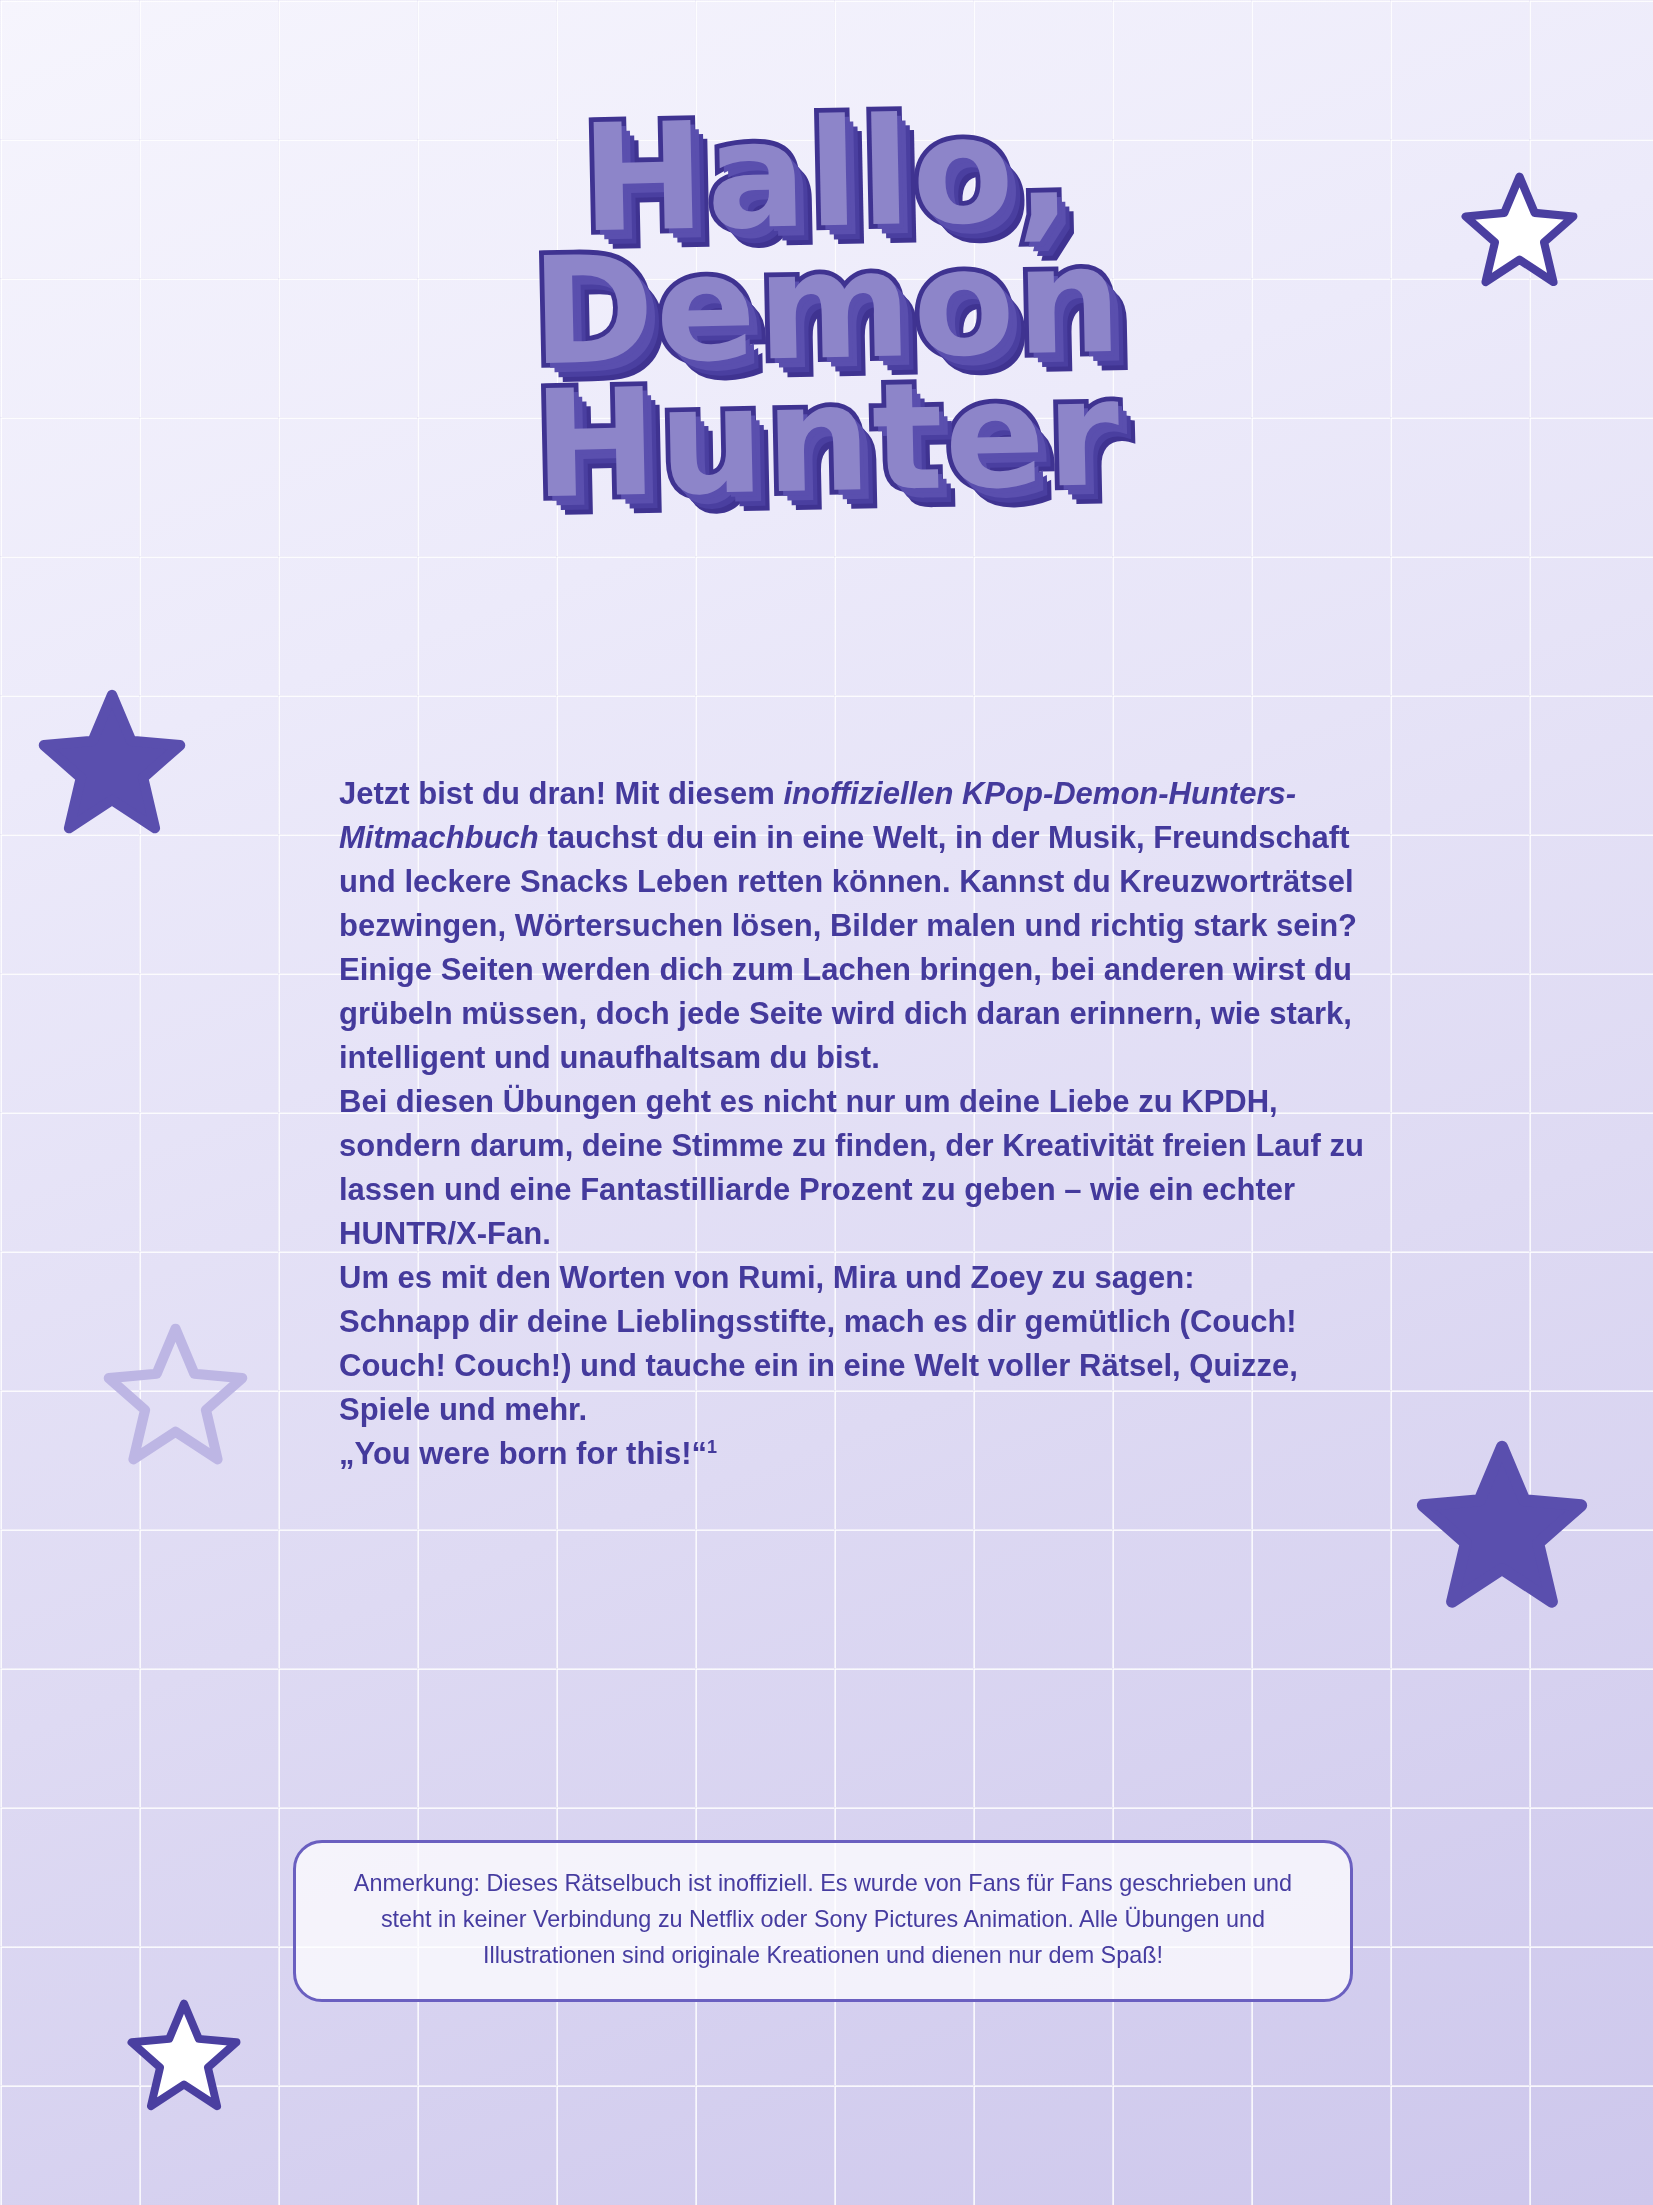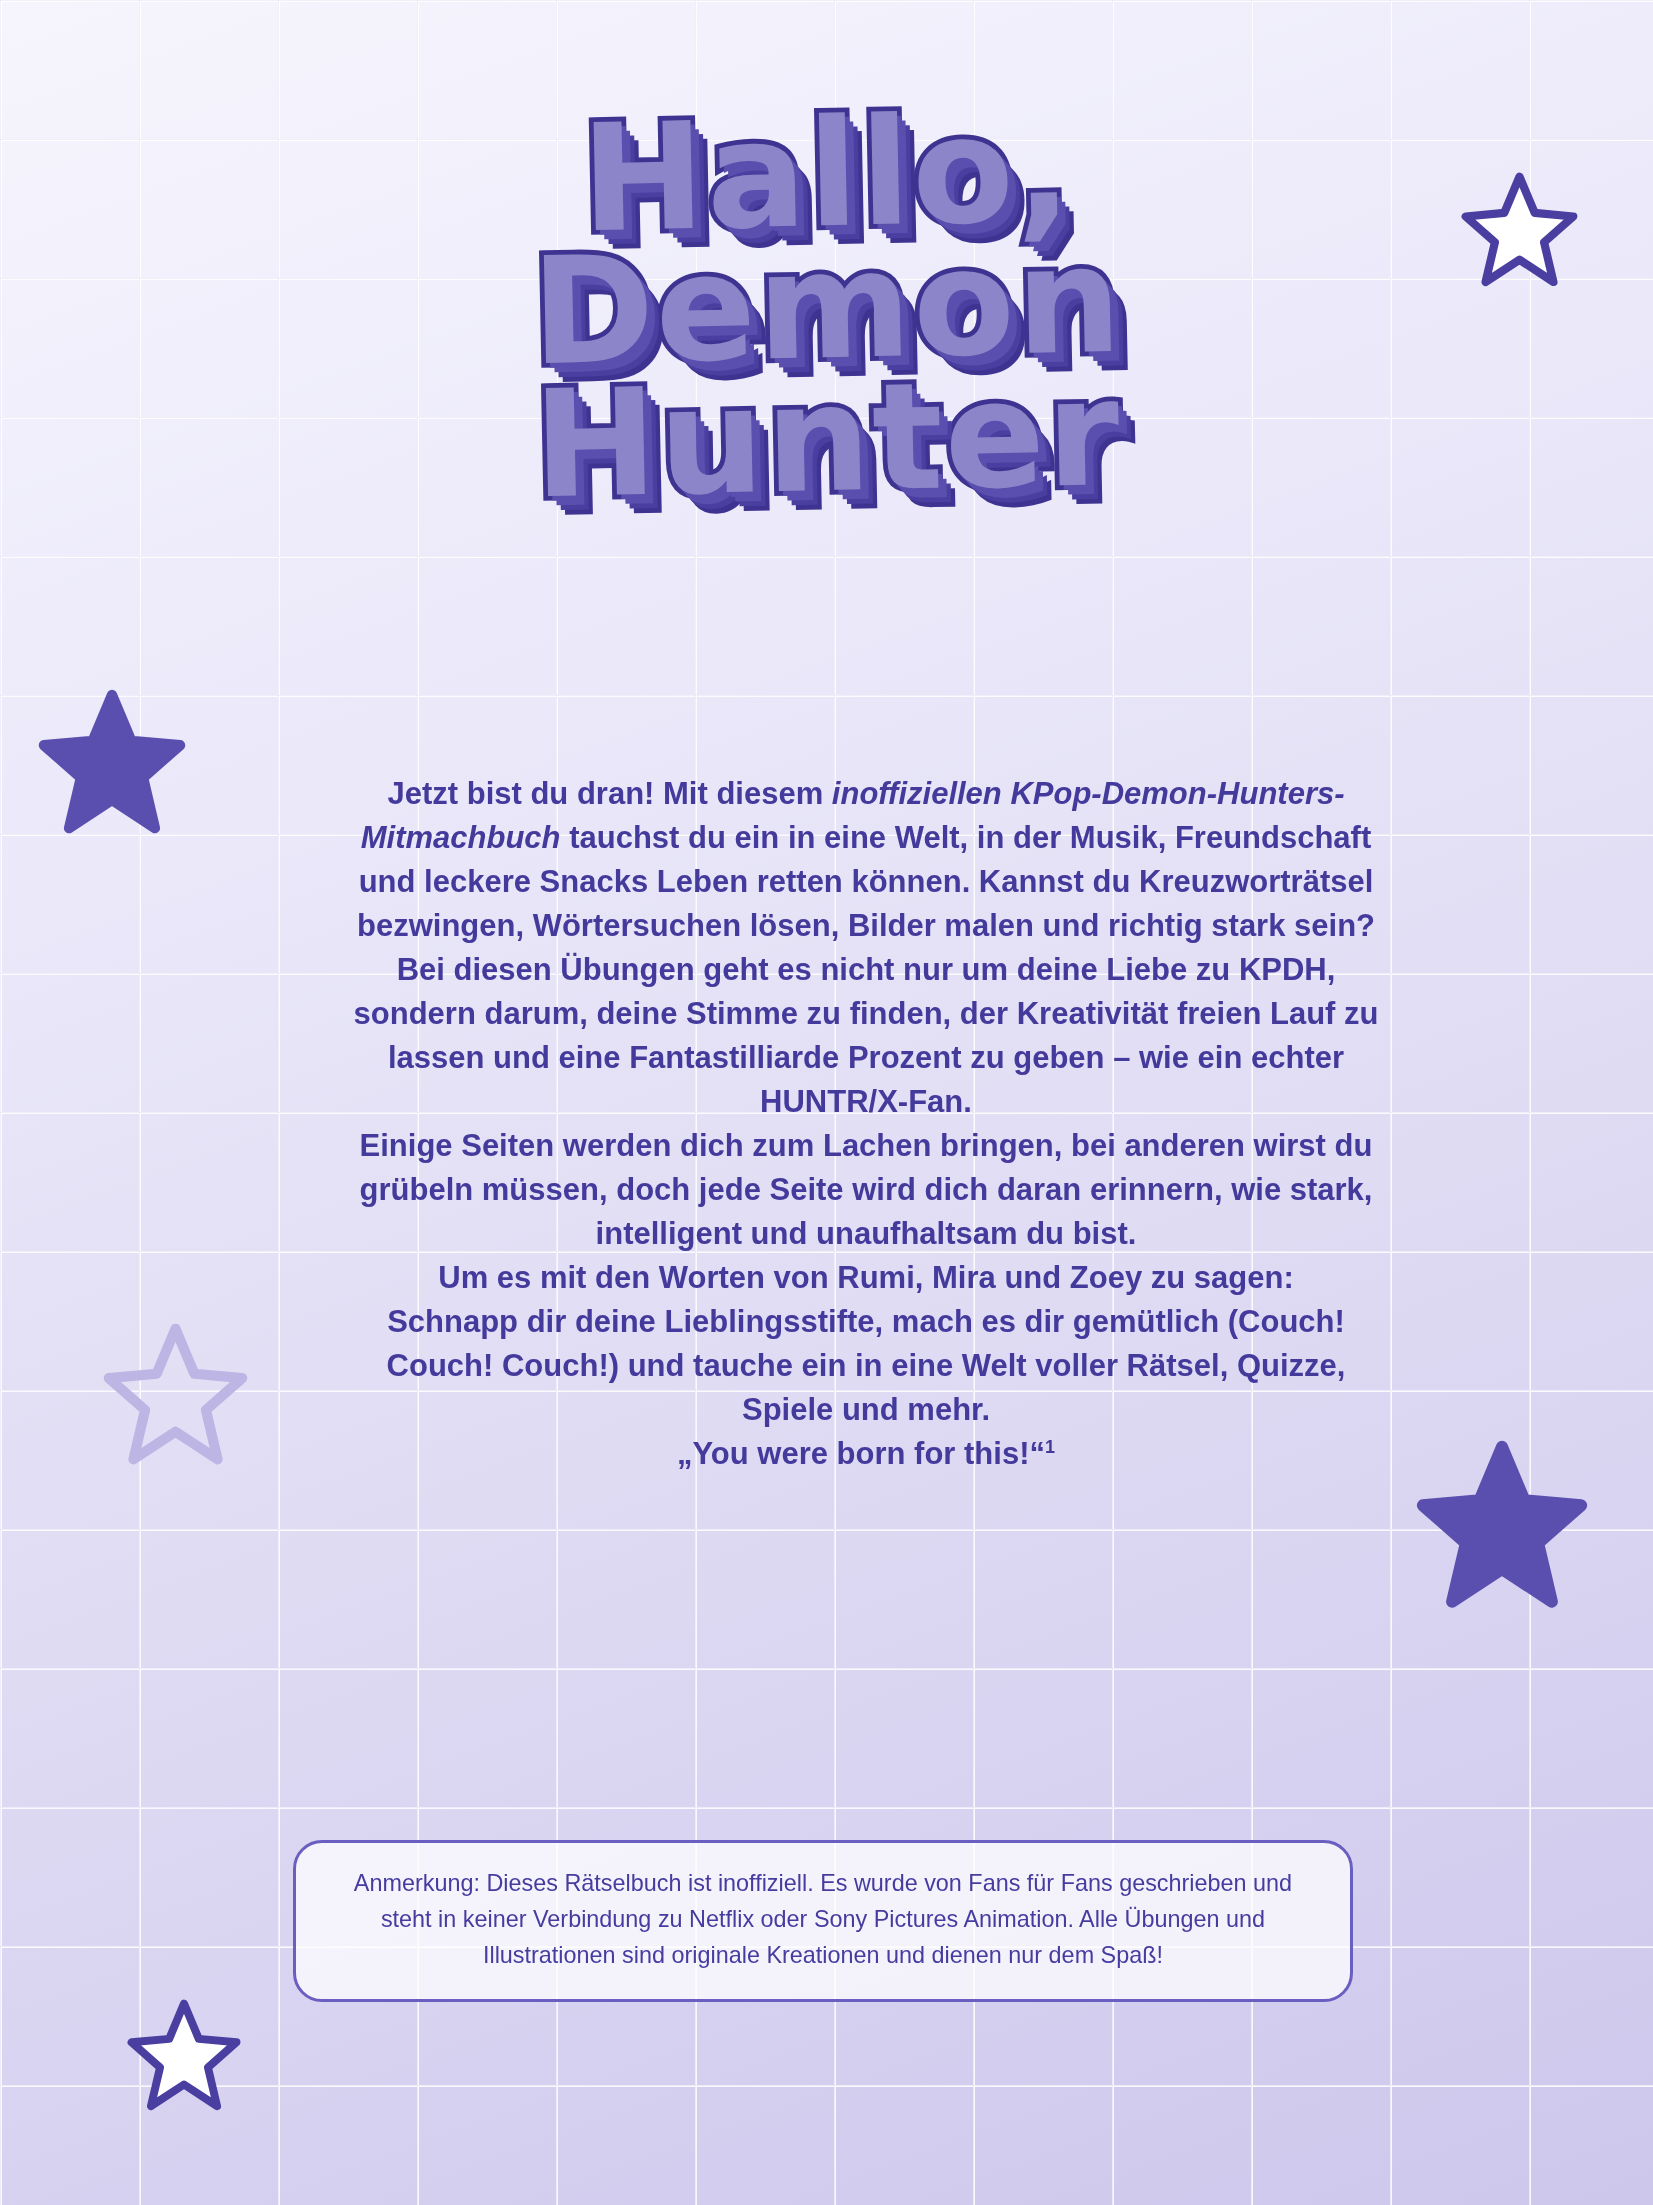--- a/index.html
+++ b/index.html
@@ -80,21 +80,21 @@
     position: absolute;
     left: 339px;
     top: 772px;
     width: 1054px;
     color: #443a9c;
     font-family: "Liberation Sans", sans-serif;
     font-weight: bold;
     font-size: 31px;
     line-height: 1.42;
   }
-  .copy p { margin: 0; text-align: center; }
+  .copy p { margin: 0; }
   .copy em { font-style: italic; }
   .sup { font-size: 18px; vertical-align: super; font-weight: bold; }
 
   .footnote {
     position: absolute;
     left: 339px;
     top: 1785px;
     width: 965px;
     color: #4e44a5;
     font-family: "Liberation Serif", serif;
@@ -150,22 +150,22 @@
   </svg>
 
   <div class="title-block">
     <div class="title-line t1">Hallo,</div>
     <div class="title-line t2">Demon</div>
     <div class="title-line t3">Hunter</div>
   </div>
 
   <div class="copy">
     <p><span>Jetzt bist du dran! Mit diesem </span><em>inoffiziellen KPop-Demon-Hunters-Mitmachbuch</em><span> tauchst du ein in eine Welt, in der Musik, Freundschaft und leckere Snacks Leben retten können. Kannst du Kreuzworträtsel bezwingen, Wörtersuchen lösen, Bilder malen und richtig stark sein?</span></p>
+    <p>Einige Seiten werden dich zum Lachen bringen, bei anderen wirst du grübeln müssen, doch jede Seite wird dich daran erinnern, wie stark, intelligent und unaufhaltsam du bist.</p>
     <p>Bei diesen Übungen geht es nicht nur um deine Liebe zu KPDH, sondern darum, deine Stimme zu finden, der Kreativität freien Lauf zu lassen und eine Fantastilliarde Prozent zu geben – wie ein echter HUNTR/X-Fan.</p>
-    <p>Einige Seiten werden dich zum Lachen bringen, bei anderen wirst du grübeln müssen, doch jede Seite wird dich daran erinnern, wie stark, intelligent und unaufhaltsam du bist.</p>
     <p>Um es mit den Worten von Rumi, Mira und Zoey zu sagen:</p>
     <p>Schnapp dir deine Lieblingsstifte, mach es dir gemütlich (Couch! Couch! Couch!) und tauche ein in eine Welt voller Rätsel, Quizze, Spiele und mehr.</p>
     <p><span>„You were born for this!“</span><span class="sup">1</span></p>
   </div>
 
 
   <div class="note">
     <span>Anmerkung: Dieses Rätselbuch ist inoffiziell. Es wurde von Fans für Fans geschrieben und steht in keiner Verbindung zu Netflix oder Sony Pictures Animation. Alle Übungen und Illustrationen sind originale Kreationen und dienen nur dem Spaß!</span>
   </div>
 

